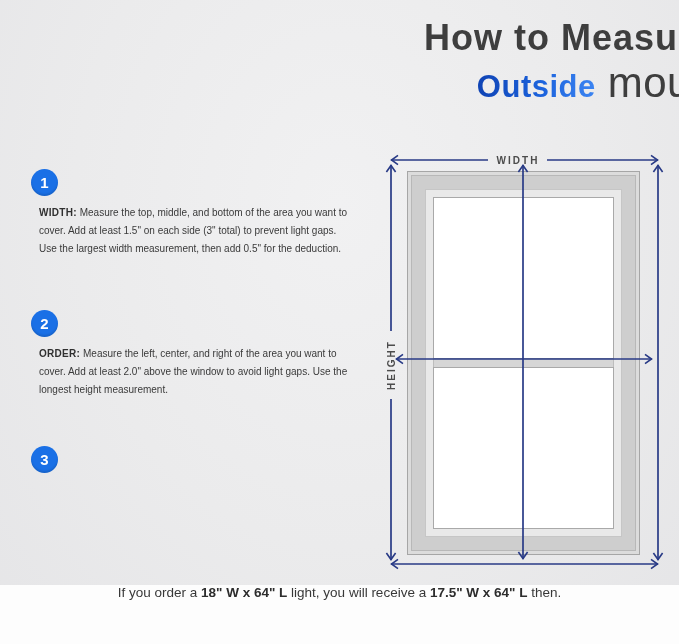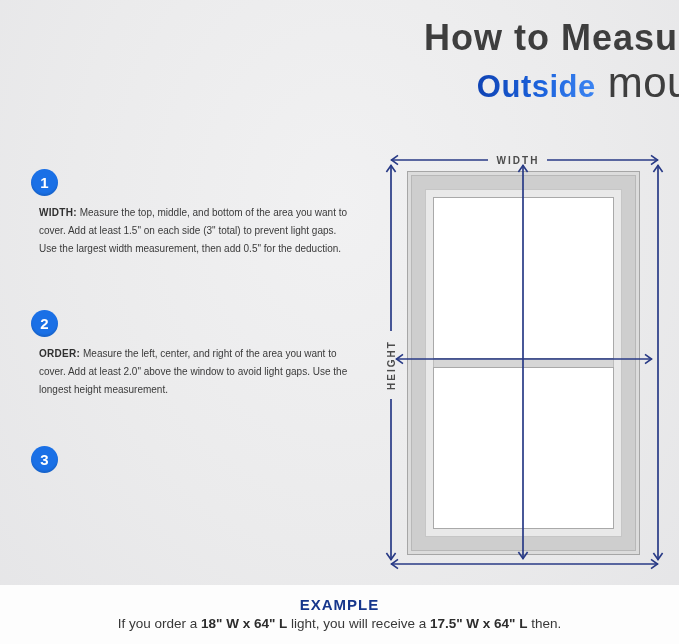--- a/index.html
+++ b/index.html
@@ -127,17 +127,16 @@
       <line x1="278" y1="13" x2="278" y2="408" marker-start="url(#arw)" marker-end="url(#arw)"></line>
 
       <line x1="11" y1="412" x2="278" y2="412" marker-start="url(#arw)" marker-end="url(#arw)"></line>
 
       <line x1="143" y1="13" x2="143" y2="407" marker-start="url(#arw)" marker-end="url(#arw)"></line>
       <line x1="16" y1="207" x2="272" y2="207" marker-start="url(#arw)" marker-end="url(#arw)"></line>
     </svg>
   </div>
 
   <div class="example">
-    <h2>EXAMPLE</h2>
     <p><span>If you order a </span><b>18" W x 64" L</b><span> light, you will receive a </span><b>17.5" W x 64" L</b><span> then.</span></p>
   </div>
 
 </div>
 
 </body></html>

